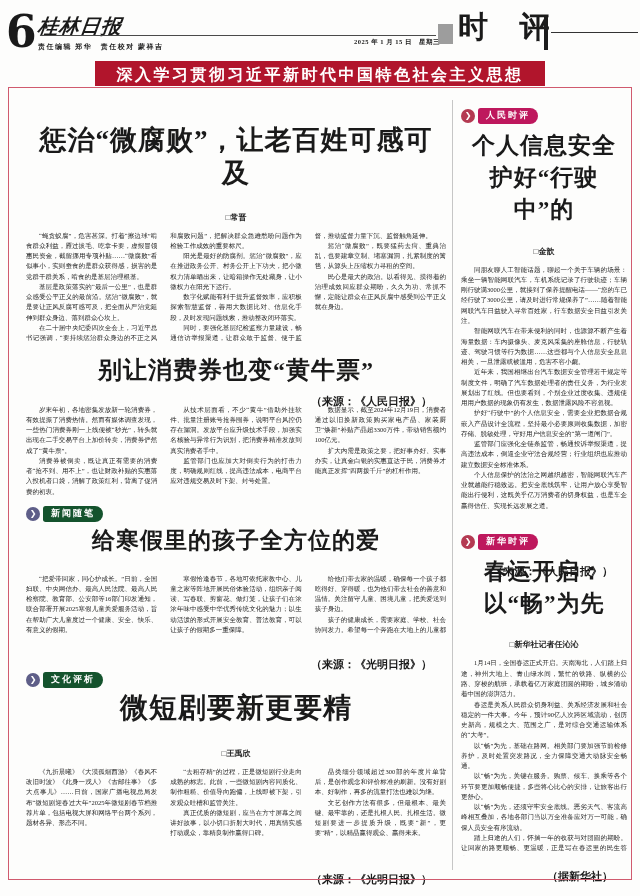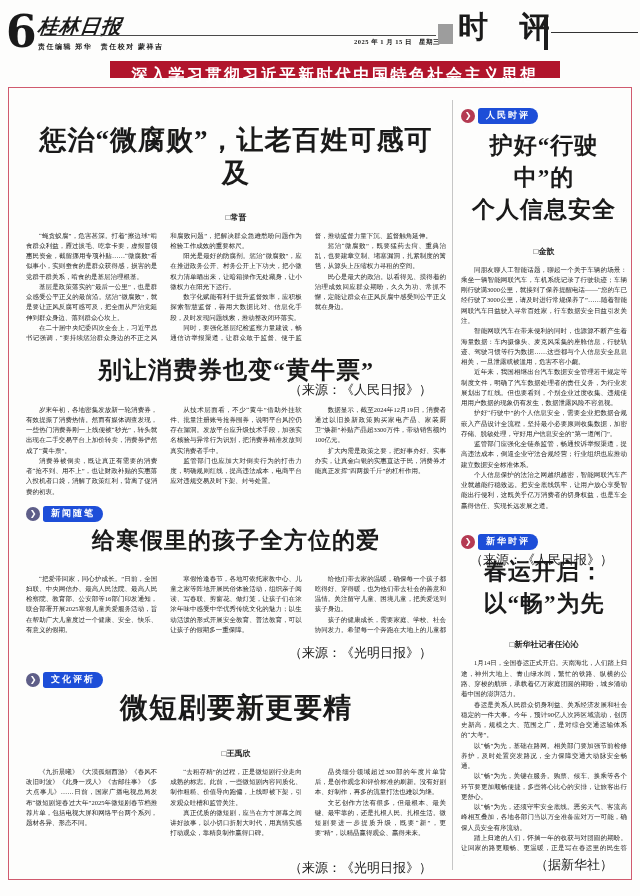--- a/index.html
+++ b/index.html
@@ -12,45 +12,45 @@
   .masthead{left:38px;top:13px;font-size:20px;font-weight:bold;font-style:italic;transform:skewX(-7deg);letter-spacing:1px;}
   .staff{left:38px;top:42px;font-size:7px;font-weight:bold;letter-spacing:1.5px;color:#222;}
   .hline-main{left:40px;top:35px;width:396px;height:1px;background:#4a4a4a;}
   .dateline{left:354px;top:38px;font-size:6.5px;font-weight:bold;letter-spacing:.5px;}
   .graybox{left:438px;top:24px;width:15px;height:20px;background:#9d9d9d;}
   .sectiontitle{left:458px;top:12px;font-size:30px;font-weight:bold;letter-spacing:12px;line-height:1;}
   .vbar{left:544px;top:16px;width:4px;height:34px;background:#1c1c1c;}
   .hline-right{left:551px;top:32px;width:87px;height:1px;background:#333;}
 
   
-  .banner{left:110px;top:61px;width:450px;height:17px;background:#b1152c;color:#fff;
+  .banner{left:95px;top:61px;width:450px;height:25px;background:#b1152c;color:#fff;
           font-size:16px;font-weight:bold;letter-spacing:2.5px;text-align:center;line-height:27px;
           font-family:"Liberation Sans","DejaVu Sans",sans-serif;z-index:3;}
   .frame{left:8px;top:87px;width:622px;height:791px;border:1px solid #d05a6e;z-index:1;}
   .vsep{left:452px;top:100px;width:1px;height:770px;background:#c6c6c6;}
 
   
   .headline{font-weight:bold;text-align:center;letter-spacing:1px;line-height:1.2;}
   .author{font-size:8px;text-align:center;color:#222;margin-top:6px;font-weight:bold;}
   .body{margin-top:8px;overflow:hidden;}
   .body p{font-size:6.5px;line-height:1.58;text-align:justify;text-indent:2em;margin:0;color:#242424;}
   .cols3{column-count:3;column-gap:13px;}
-  .source{font-size:13px;font-weight:normal;text-align:right;padding-right:14px;margin-top:0;}
+  .source{font-size:11px;font-weight:bold;text-align:right;padding-right:14px;margin-top:13px;}
 
   
   .badge{display:flex;align-items:center;height:16px;}
   .badge .arrow{width:14px;height:14px;border-radius:50%;color:#fff;font-size:8px;line-height:14px;
                 text-align:center;font-family:"DejaVu Sans",sans-serif;flex:0 0 auto;}
   .badge .lbl{margin-left:3px;color:#fff;font-size:9px;font-weight:bold;letter-spacing:2px;
               padding:1px 8px 2px 8px;border-radius:3px 9px 9px 3px;
               font-family:"Liberation Sans","DejaVu Sans",sans-serif;}
   .badge.red .arrow{background:#b43a52;}
-  .badge.red .lbl{background:#1d4ed8;}
+  .badge.red .lbl{background:#be185d;}
   .badge.blue .arrow{background:#5e5e88;}
-  .badge.blue .lbl{background:#1d4ed8;}
+  .badge.blue .lbl{background:#14532d;}
 
   
   .art{width:420px;left:26px;}
   #a1{top:102px;}  #a1 .headline{font-size:27px;}
   #a1 .body{height:150px;}
   #a2{top:336px;}  #a2 .headline{font-size:24px;}
   #a2 .body{height:96px;}
   #a3{top:506px;}  #a3 .headline{font-size:23px;margin-top:5px;}
   #a3 .body{height:70px;}
   #a4{top:672px;}  #a4 .headline{font-size:28px;margin-top:3px;}
@@ -140,22 +140,22 @@
       </div>
     <div class="source">（来源：《光明日报》）</div>
   </article>
 
   <article class="abs rart" id="r1">
     <div class="badge red">
       <span class="arrow">❯</span>
       <span class="lbl">人民时评</span>
     </div>
     <h2 class="rtitle">
+      <span style="display:block">个人信息安全</span>
       <span style="display:block">护好“行驶中”的</span>
-      <span style="display:block">个人信息安全</span>
     </h2>
     <div class="author">□金歆</div>
     <div class="body">
         <p>同朋友聊人工智能话题，聊起一个关于车辆的场景：乘坐一辆智能网联汽车，车机系统记录了行驶轨迹；车辆刚行驶满3000公里，就接到了保养提醒电话——“您的车已经行驶了3000公里，请及时进行常规保养了”……随着智能网联汽车日益驶入寻常百姓家，行车数据安全日益引发关注。</p>
         <p>智能网联汽车在带来便利的同时，也源源不断产生着海量数据：车内摄像头、麦克风采集的座舱信息，行驶轨迹、驾驶习惯等行为数据……这些都与个人信息安全息息相关，一旦泄露或被滥用，危害不容小觑。</p>
         <p>近年来，我国相继出台汽车数据安全管理若干规定等制度文件，明确了汽车数据处理者的责任义务，为行业发展划出了红线。但也要看到，个别企业过度收集、违规使用用户数据的现象仍有发生，数据泄露风险不容忽视。</p>
         <p>护好“行驶中”的个人信息安全，需要企业把数据合规嵌入产品设计全流程，坚持最小必要原则收集数据，加密存储、脱敏处理，守好用户信息安全的“第一道闸门”。</p>
         <p>监管部门应强化全链条监管，畅通投诉举报渠道，提高违法成本，倒逼企业守法合规经营；行业组织也应推动建立数据安全标准体系。</p>
         <p>个人信息保护的法治之网越织越密，智能网联汽车产业就越能行稳致远。把安全底线筑牢，让用户放心享受智能出行便利，这既关乎亿万消费者的切身权益，也是车企赢得信任、实现长远发展之道。</p>
       </div>

